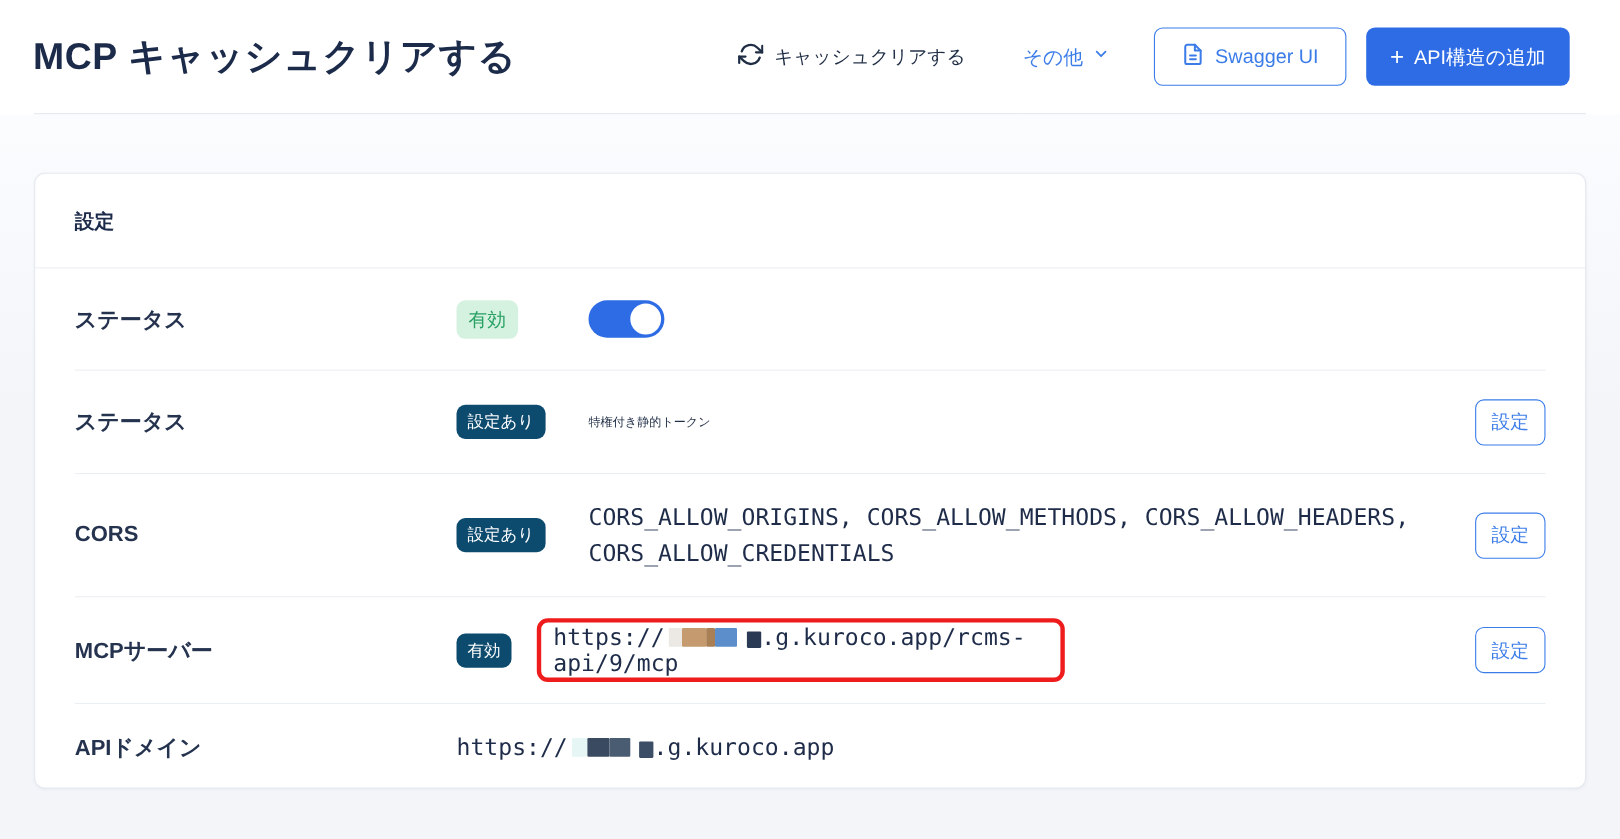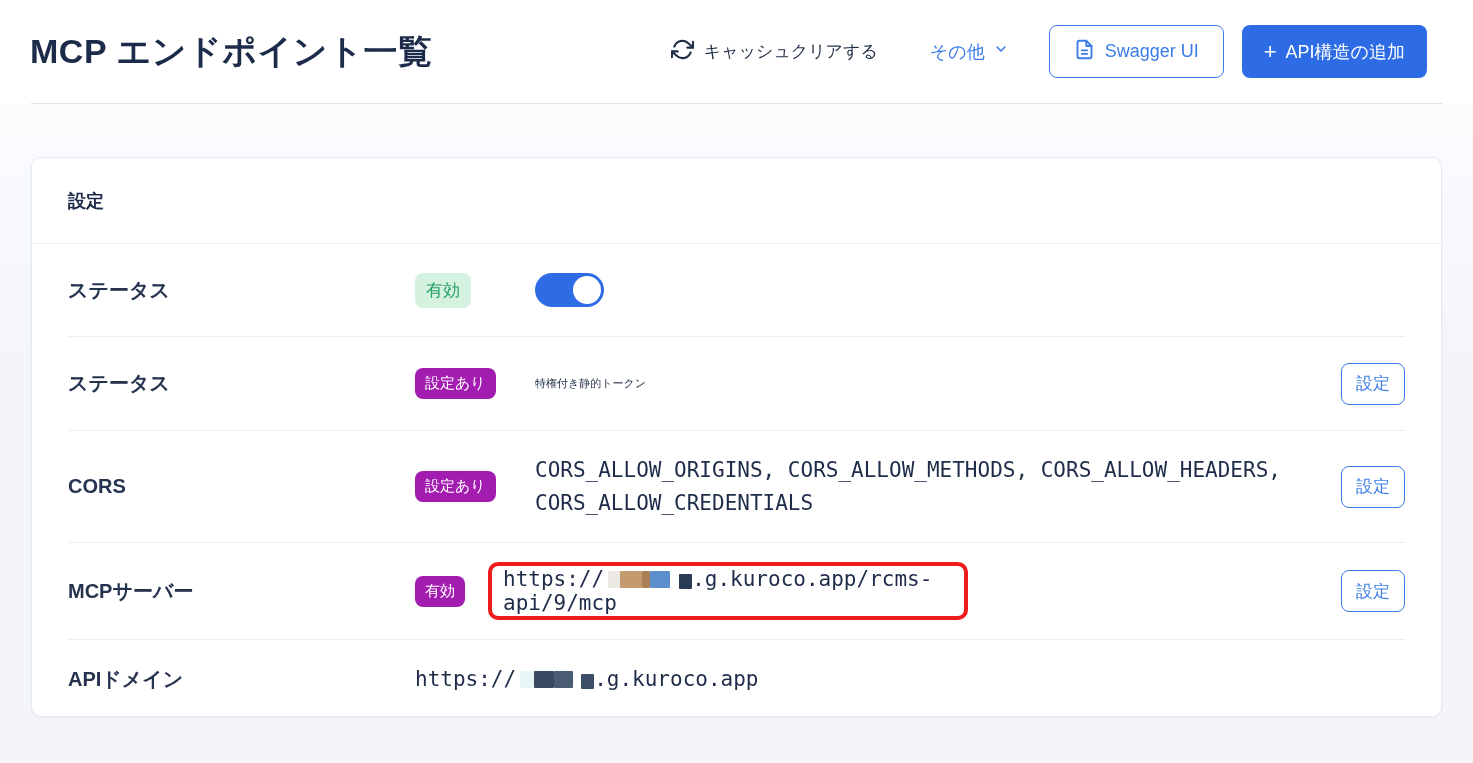--- a/index.html
+++ b/index.html
@@ -34,21 +34,21 @@
   .row:last-child { border-bottom:none; }
   .row-label { flex:0 0 347px; font-size:20px; font-weight:bold; color:#25334f; }
   .row-status { height:93px; }
   .row-security { height:94px; }
   .row-cors { height:112px; }
   .row-mcp { height:97px; }
   .row-api { height:78px; }
 
   .badge-green { background:#d5f2e1; color:#28a164; font-size:17px; border-radius:8px;
     padding:6px 11px; display:inline-block; }
-  .badge-slate { background:#a21caf; color:#ffffff; font-size:15px; border-radius:8px;
+  .badge-slate { background:#0c4a6e; color:#ffffff; font-size:15px; border-radius:8px;
     padding:6px 10px; display:inline-block; }
   .badge-cell { flex:0 0 120px; }
   .badge-cell-narrow { flex:0 0 73px; }
 
   .toggle { width:69px; height:34px; background:#2e6ce5; border-radius:17px; position:relative;
     margin-left:0; cursor:pointer; flex:0 0 auto; }
   .toggle .knob { position:absolute; top:3px; right:3px; width:28px; height:28px;
     background:#fff; border-radius:50%; }
 
   .value-text { font-size:11px; color:#1f2d45; }
@@ -70,21 +70,21 @@
   .rd-cyan { background:#e6f6f5; width:14px; }
   .rd-slate1 { background:#3a4a60; width:20px; }
   .rd-slate2 { background:#4a5c72; width:19px; }
   .rd-dk-sm { background:#3c4d66; width:13px; height:15px; margin-left:8px; vertical-align:-3px; }
   .gap4 { display:inline-block; width:4px; }
 </style>
 </head>
 <body>
 
 <div class="topbar">
-  <div class="page-title">MCP エンドポイント一覧</div>
+  <div class="page-title">MCP キャッシュクリアする</div>
 
   <div class="cache-clear">
     <span>
       <svg width="23" height="23" viewBox="0 0 24 24" fill="none" stroke-width="2.2" stroke-linecap="round" stroke-linejoin="round" stroke="rgb(31, 45, 69)">
         <polyline points="23 4 23 10 17 10"></polyline>
         <polyline points="1 20 1 14 7 14"></polyline>
         <path d="M3.51 9a9 9 0 0 1 14.85-3.36L23 10M1 14l4.64 4.36A9 9 0 0 0 20.49 15"></path>
       </svg>
     </span>
     <span>キャッシュクリアする</span>

